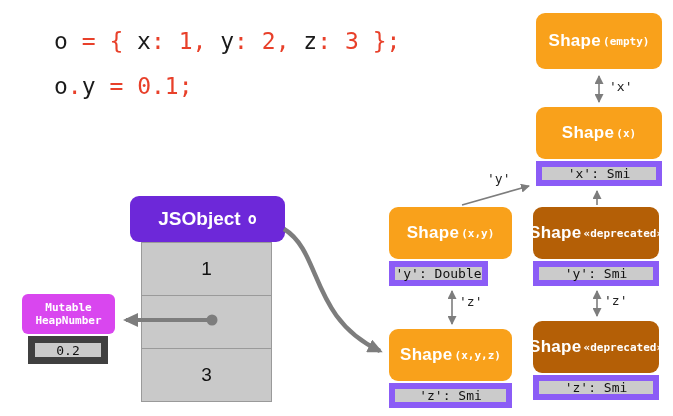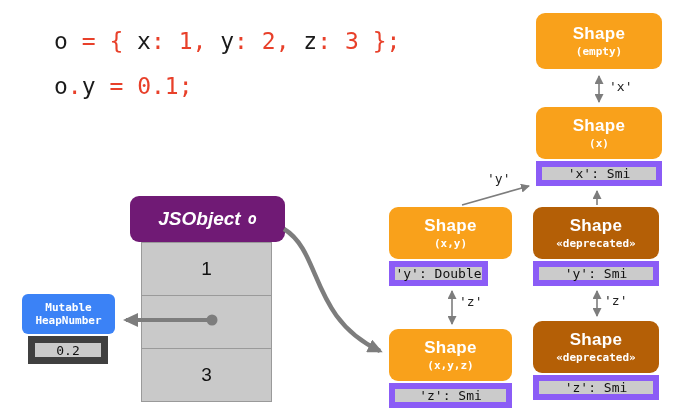--- a/index.html
+++ b/index.html
@@ -7,21 +7,21 @@
           font-family:"Liberation Sans",sans-serif;}
 
   
   .code-line{position:absolute;font-family:"DejaVu Sans Mono",monospace;font-size:23px;
              white-space:pre;color:#1a1a1a;letter-spacing:0px;}
   .tok-id{color:#1a1a1a;}
   .tok-op{color:#e8402a;}
   .tok-num{color:#e8402a;}
 
   
-  .shape{position:absolute;border-radius:9px;color:#fff;display:flex;flex-direction:column;
+  .shape{position:absolute;border-radius:9px;color:#fff;display:flex;
          align-items:center;justify-content:center;gap:2px;}
   .shape-title{font-weight:bold;font-size:17px;line-height:18px;letter-spacing:.3px;}
   .shape-sub{font-family:"DejaVu Sans Mono",monospace;font-weight:bold;font-size:11px;line-height:13px;}
 
   .prop{position:absolute;height:25px;background:#cbcbcb;border:6px solid #8b5cf6;box-sizing:border-box;
         font-family:"DejaVu Sans Mono",monospace;font-size:13px;color:#111;
         display:flex;align-items:center;justify-content:center;}
 
   .edge-label{position:absolute;font-family:"DejaVu Sans Mono",monospace;font-size:13px;color:#222;}
 
@@ -88,31 +88,31 @@
     <div class="shape-title">Shape</div>
     <div class="shape-sub">«deprecated»</div>
   </div>
   <div class="prop" style="left:533px;top:375px;width:126px;">'z': Smi</div>
 
   <span class="edge-label" style="left:609px;top:79px;">'x'</span>
   <span class="edge-label" style="left:487px;top:171px;">'y'</span>
   <span class="edge-label" style="left:459px;top:294px;">'z'</span>
   <span class="edge-label" style="left:604px;top:293px;">'z'</span>
 
-  <div class="jsobject" style="background: #701a75; font-style: italic;">
+  <div class="jsobject" style="background: #6d28d9;">
     <span class="jso-title">JSObject</span>
     <span class="jso-var">o</span>
   </div>
   <div class="stack">
     <div class="slot">1</div>
     <div class="slot"></div>
     <div class="slot">3</div>
   </div>
 
-  <div class="heapnum" style="background: #3b82f6;">
+  <div class="heapnum" style="background: #d946ef;">
     <div class="heap-line">Mutable</div>
     <div class="heap-line">HeapNumber</div>
   </div>
   <div class="heap-value">0.2</div>
 
   <svg class="overlay" viewBox="0 0 673 416" xmlns="http://www.w3.org/2000/svg">
     <defs>
       <marker id="ah-s" markerWidth="9" markerHeight="9" refX="8" refY="4.5" orient="auto-start-reverse" markerUnits="userSpaceOnUse">
         <path d="M0,0 L9,4.5 L0,9 Z" fill="#7d7d7d"></path>
       </marker>

